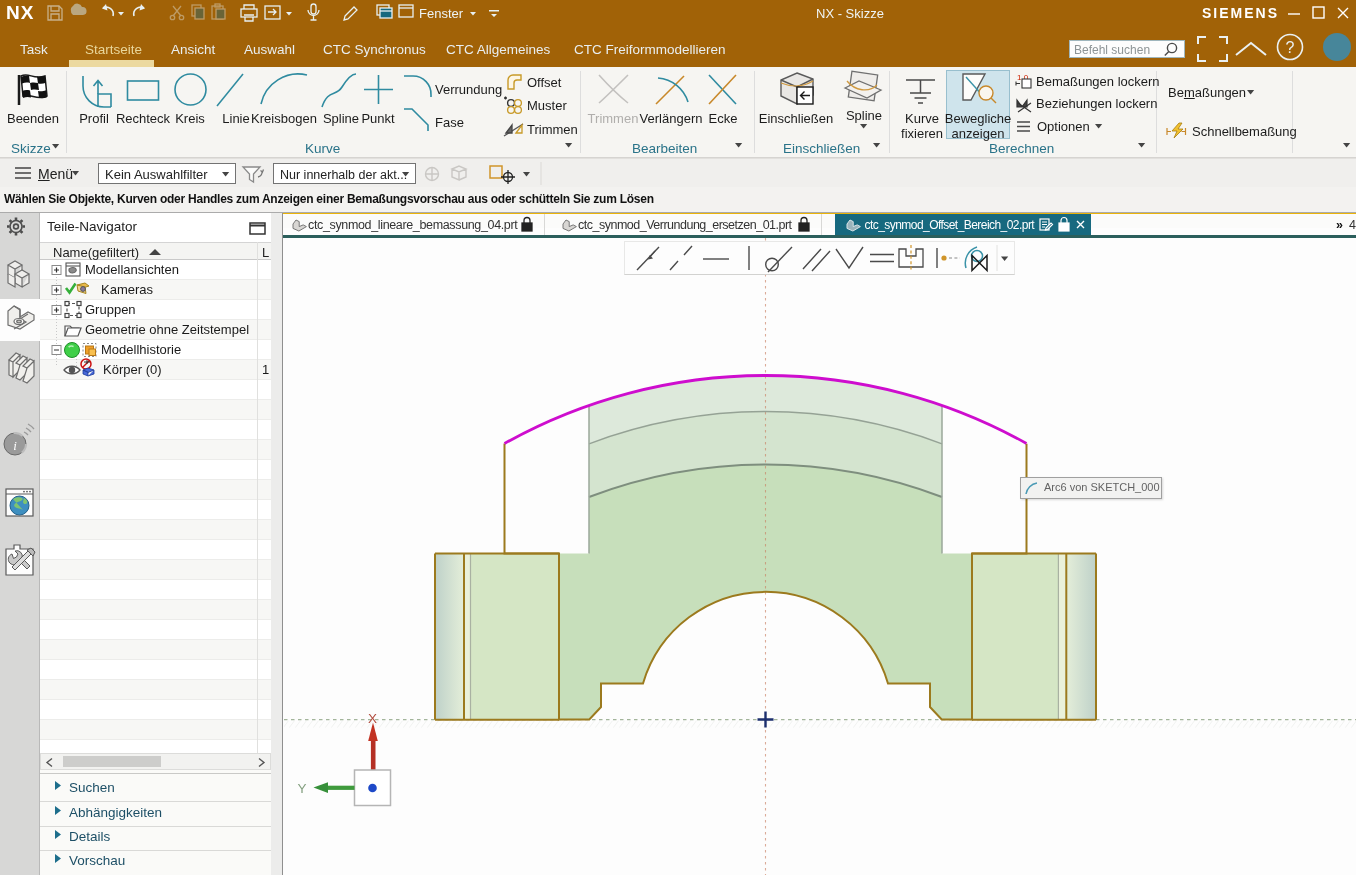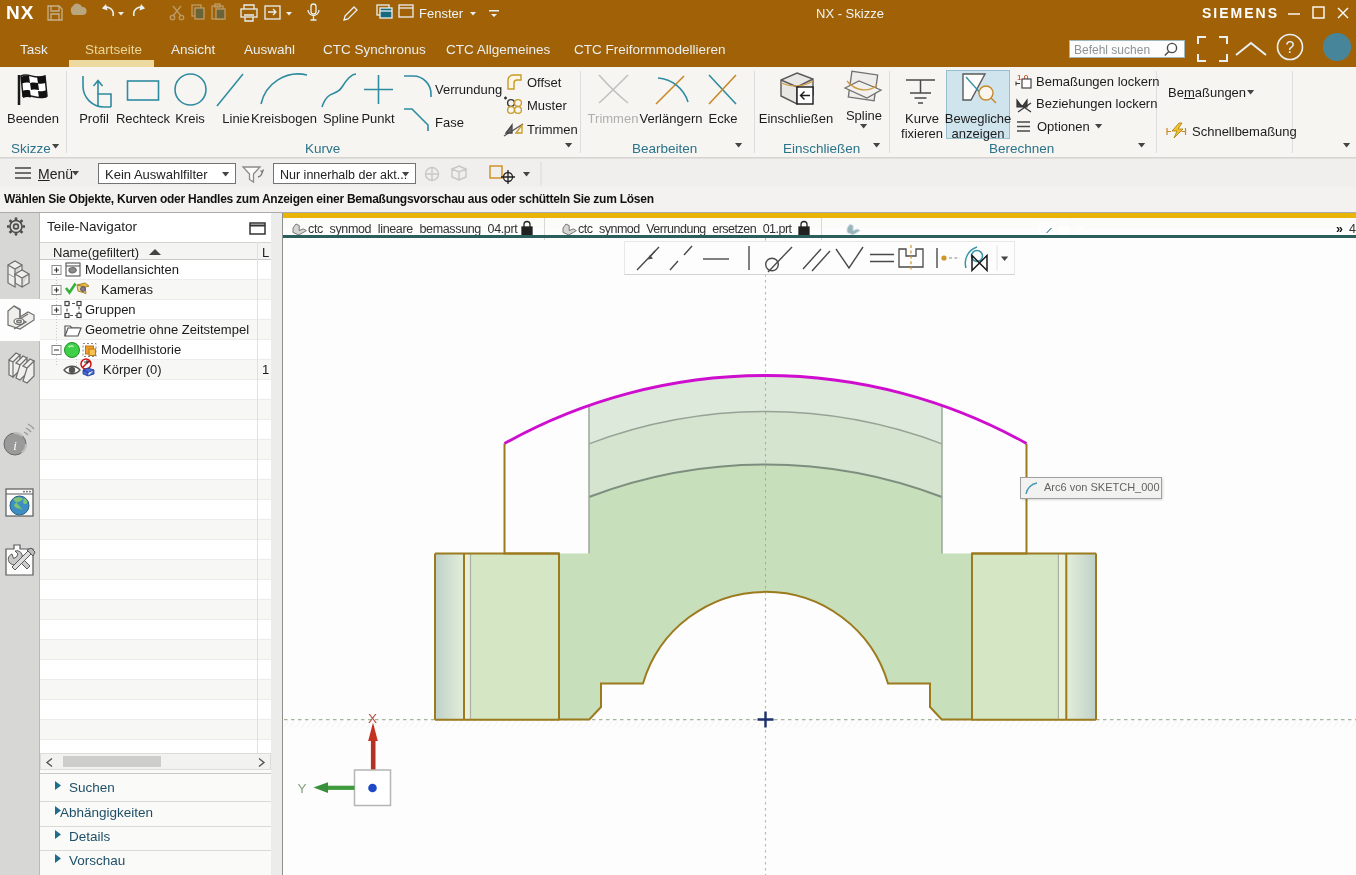--- a/index.html
+++ b/index.html
@@ -506,35 +506,38 @@
       <div class="abs" style="left:0;top:31px;width:231px;height:1px;background:#d9d9d7;"></div>
       <div class="abs" style="left:0;top:56px;width:231px;height:1px;background:#d9d9d7;"></div>
       <div class="abs" style="left:0;top:80px;width:231px;height:1px;background:#d9d9d7;"></div>
       <svg class="abs" style="left:13px;top:0;" width="10" height="105" fill="#1d6e8c">
           <path d="M2,11 l6,4.5 l-6,4.5 z"></path>
           <path d="M2,36 l6,4.5 l-6,4.5 z"></path>
           <path d="M2,60 l6,4.5 l-6,4.5 z"></path>
           <path d="M2,84 l6,4.5 l-6,4.5 z"></path>
         </svg>
       <div class="abs" style="left:29px;top:10px;">Suchen</div>
-      <div class="abs" style="left:20px;top:35px;">Abhängigkeiten</div>
+      <div class="abs" style="left:29px;top:35px;">Abhängigkeiten</div>
       <div class="abs" style="left:29px;top:59px;">Details</div>
       <div class="abs" style="left:29px;top:83px;">Vorschau</div>
     </div>
   </div>
 
   <div class="abs" style="left:271px;top:0;width:11px;height:662px;background:#ececeb;"></div>
 
   <div class="abs" id="canvas" style="left:282px;top:0;width:1074px;height:662px;background:#fdfdfd;border-left:1px solid #8f8f8f;box-sizing:border-box;">
 
-    <div class="abs" style="left:0;top:0;width:1073px;height:15px;background:#fbfbfa;border-top:5px solid #eab308;box-sizing:border-box;font-size:12.5px;color:#333;">
+    <div class="abs" style="left:0;top:0;width:1073px;height:15px;background:#fbfbfa;border-top:1px solid #eab308;box-sizing:border-box;font-size:12.5px;color:#333;">
       <div class="abs" style="left:0;top:0;width:262px;height:21.5px;border-right:1px solid #d8d8d6;box-sizing:border-box;"></div>
       <div class="abs" style="left:262px;top:0;width:277px;height:21.5px;border-right:1px solid #d8d8d6;box-sizing:border-box;"></div>
       <div class="abs" style="left:25px;top:4px;letter-spacing:-0.35px;">ctc_synmod_lineare_bemassung_04.prt</div>
       <div class="abs" style="left:295px;top:4px;letter-spacing:-0.5px;">ctc_synmod_Verrundung_ersetzen_01.prt</div>
+      <div class="abs" style="left:551.5px;top:0;width:256px;height:21.5px;background:#17697f;">
+        <div class="abs" style="left:30px;top:4px;color:#fff;font-size:12px;letter-spacing:-0.55px;">ctc_synmod_Offset_Bereich_02.prt</div>
+      </div>
       <div class="abs" style="left:1053px;top:4px;color:#111;font-weight:bold;">»</div>
       <div class="abs" style="left:1066px;top:4px;color:#333;">4</div>
 
       <svg class="abs" style="left:0;top:0;" width="1073" height="22" fill="none">
         <g stroke="#777" stroke-width="1" fill="#d8d6d3">
           <path d="M10,10 l3,-4 l3.2,1.6 v5 l4,-1.7 l3.2,1.7 l-7.5,4.4 l-5.9,-2.6 z"></path>
           <path d="M280,10 l3,-4 l3.2,1.6 v5 l4,-1.7 l3.2,1.7 l-7.5,4.4 l-5.9,-2.6 z"></path>
         </g>
         <g stroke="#d8e4e8" stroke-width="1" fill="#9ab4bc">
           <path d="M564,10 l3,-4 l3.2,1.6 v5 l4,-1.7 l3.2,1.7 l-7.5,4.4 l-5.9,-2.6 z"></path>

